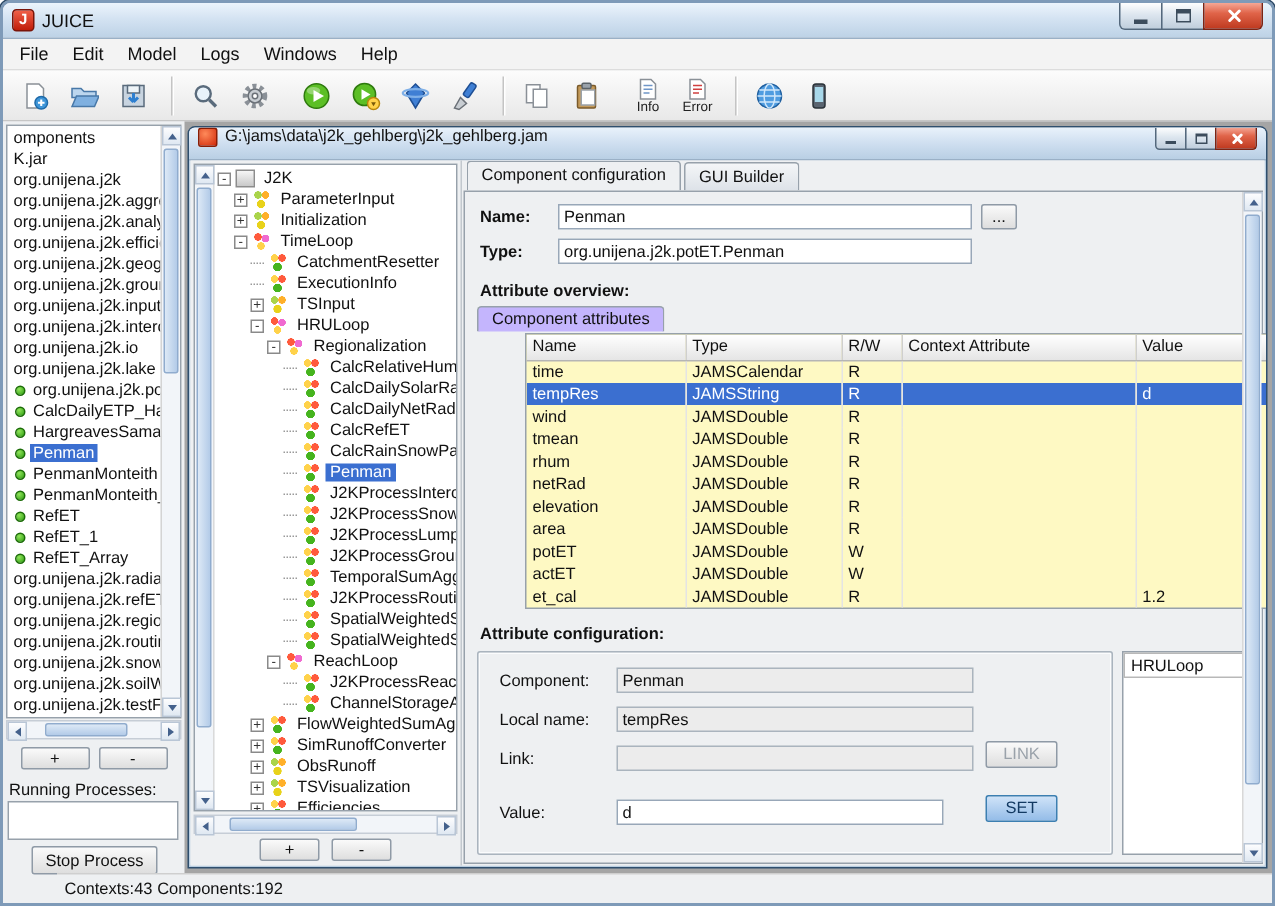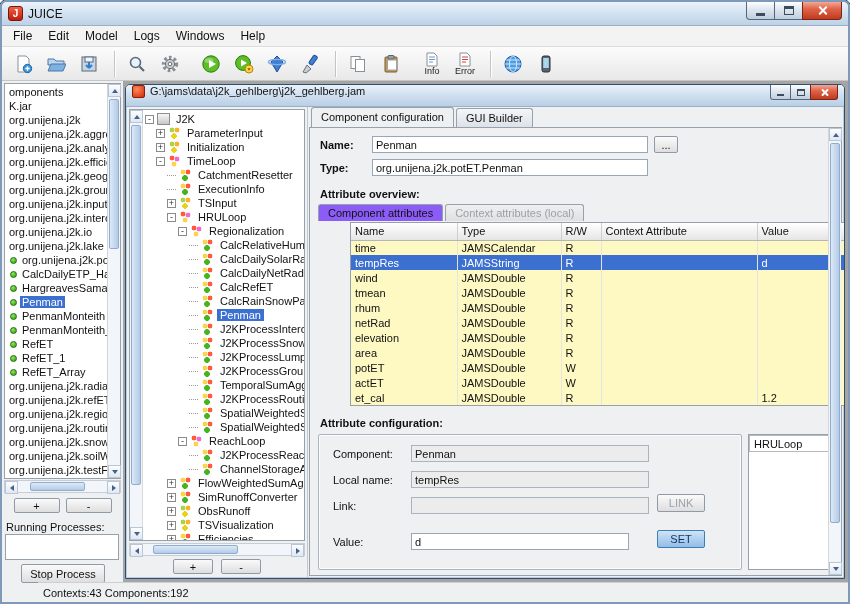--- a/index.html
+++ b/index.html
@@ -150,21 +150,21 @@
   .cpanel{position:absolute;left:1px;right:1px;top:20px;bottom:1px;border:1px solid #97a1ab;
        background:#eef0f2;}
   .cvscroll{position:absolute;right:0;top:0;bottom:0;width:13px;border-left:1px solid #d8d8d8;
        background:#f2f5f9;display:flex;flex-direction:column;}
   .flabel{position:absolute;font-weight:bold;}
   .tfield{position:absolute;height:17px;border:1px solid #98a7b8;background:#fff;
        font:11px "Liberation Sans",sans-serif;padding:0 3px;color:#111;}
   .tfield.dis{background:#ececec;border-color:#aab4be;}
   .atab{padding:2px 9px;border:1px solid #97a1ab;border-bottom:none;border-radius:3px 3px 0 0;
        margin-right:2px;background:linear-gradient(#f0f0f0,#e0e0e0);}
-  .atab.sel{background:#8b5cf6;}
+  .atab.sel{background:#c4b5fd;}
   .atab.dis{color:#9aa2aa;}
   .atabs{position:absolute;left:8px;top:76px;display:flex;align-items:flex-end;}
   .atable-wrap{position:absolute;left:8px;top:94px;width:514px;border:1px solid #97a1ab;background:#fef9c3;margin-left:32px;}
   table{border-collapse:collapse;table-layout:fixed;width:100%;font-size:11px;}
   th{background:linear-gradient(#ffffff,#e5e5e5);border-right:1px solid #cfcfcf;
      border-bottom:1px solid #b5b5b5;font-weight:normal;text-align:left;padding:2px 4px;
      height:17px;overflow:hidden;white-space:nowrap;}
   td{border-right:1px solid #e4e4e4;padding:1px 4px;height:15px;overflow:hidden;white-space:nowrap;}
   #attr-table th:nth-child(1),#attr-table td:nth-child(1){width:106px;}
   #attr-table th:nth-child(2),#attr-table td:nth-child(2){width:104px;}
@@ -668,21 +668,20 @@
             <input class="tfield" style="left: 62px; top: 8px; width: 276px;" value="Penman">
             <div class="btn" style="position:absolute;left:344px;top:8px;width:24px;height:17px;">...</div>
 
             <span class="flabel" style="left:10px;top:34px;">Type:</span>
             <input class="tfield" style="left: 62px; top: 31px; width: 276px;" readonly="" value="org.unijena.j2k.potET.Penman">
 
             <span class="flabel" style="left:10px;top:60px;">Attribute overview:</span>
 
             <div class="atabs">
               <div class="atab sel">Component attributes</div>
-              <div class="atab dis">Context attributes (local)</div>
             </div>
 
             <div class="atable-wrap">
               <table id="attr-table">
                 <thead id="attr-head">
                     <tr>
                       <th>Name</th>
                       <th>Type</th>
                       <th>R/W</th>
                       <th>Context Attribute</th>

